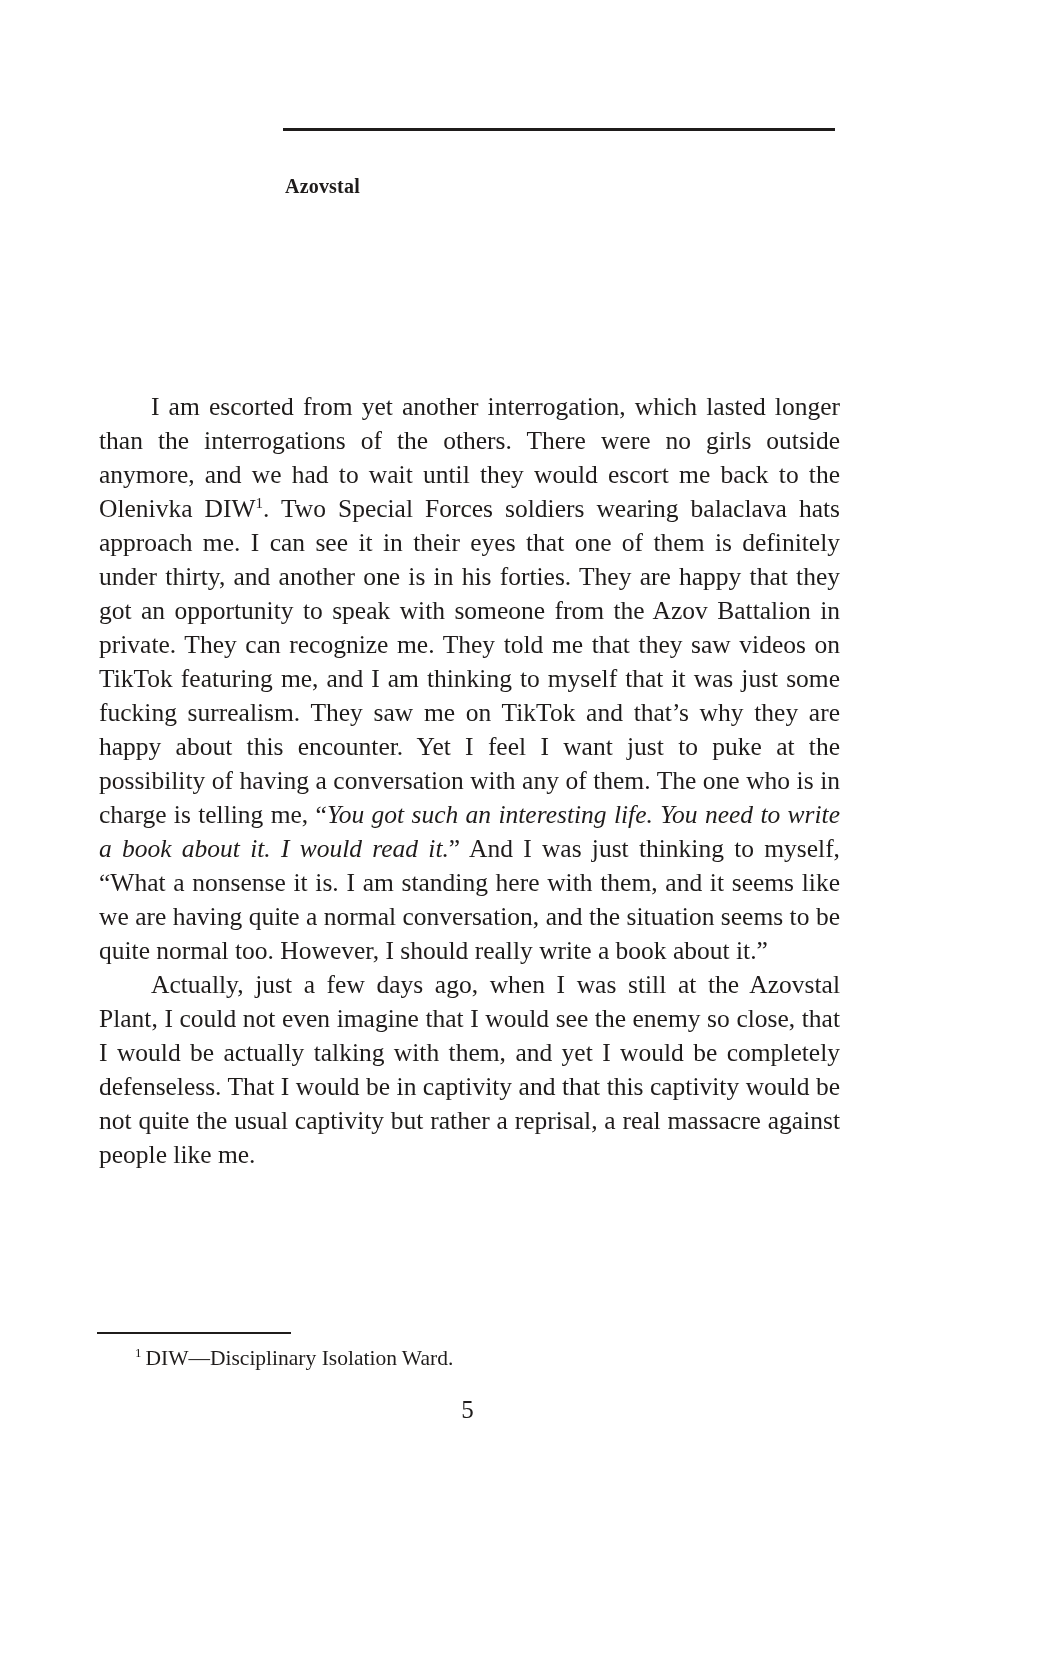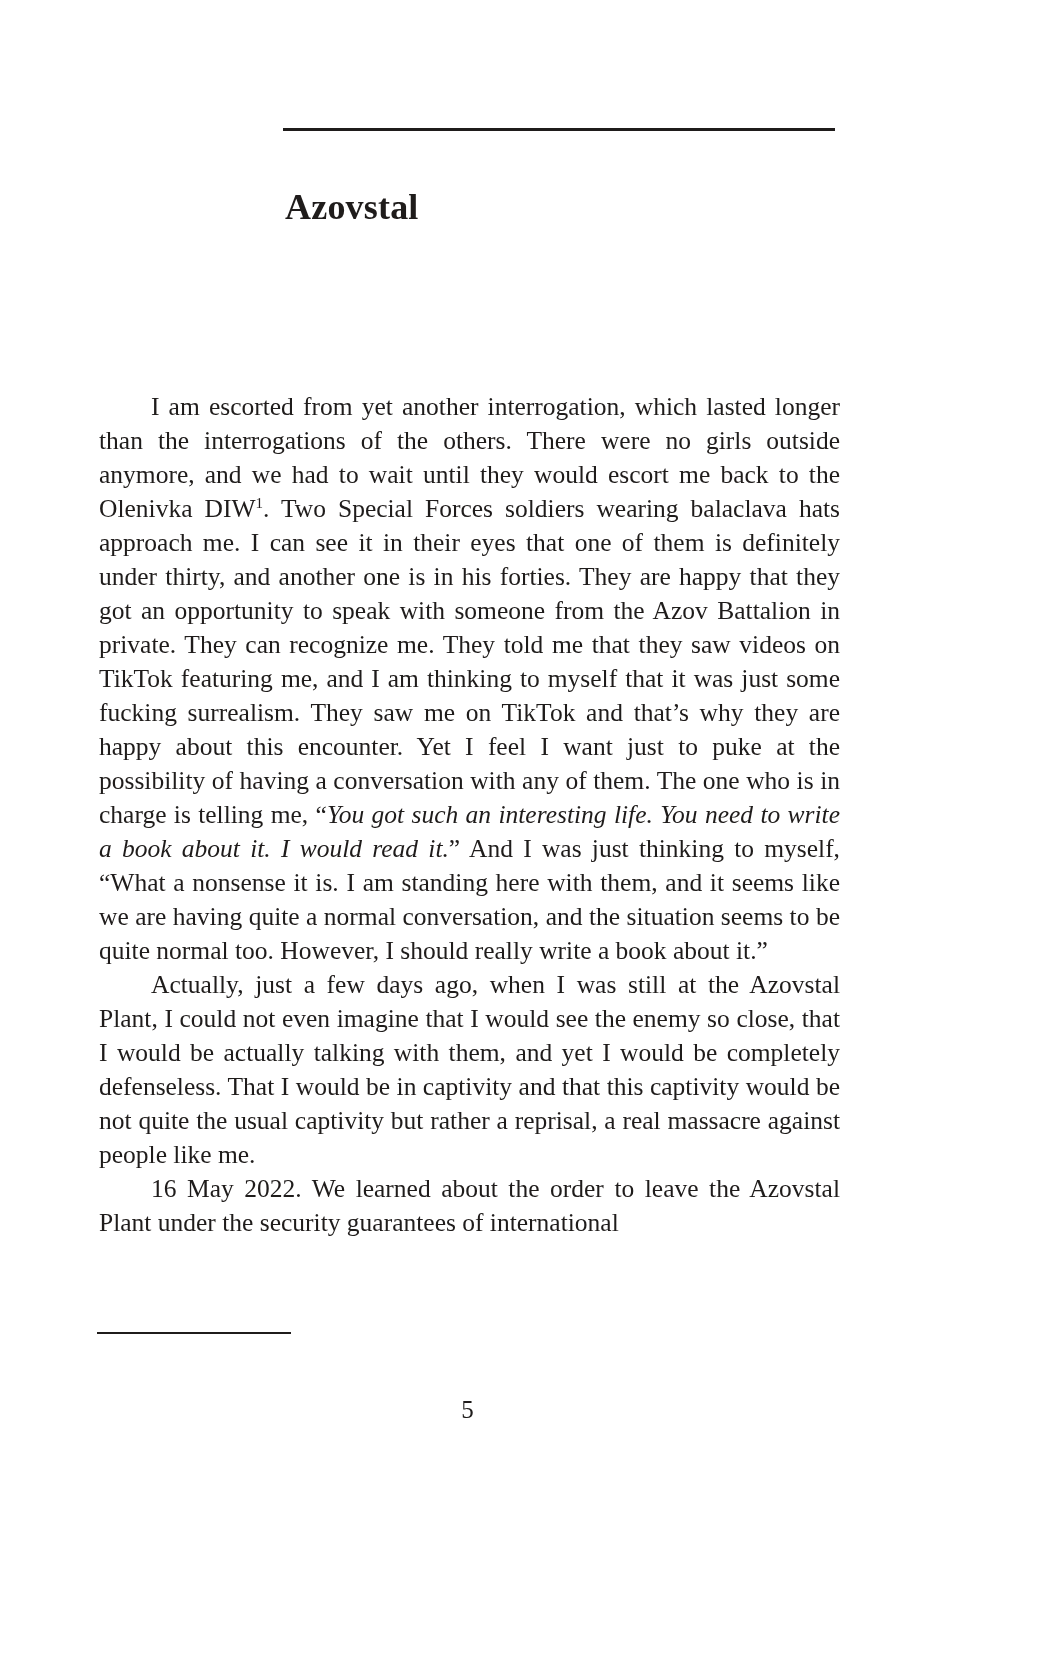--- a/index.html
+++ b/index.html
@@ -21,21 +21,21 @@
     left: 283px;
     top: 128px;
     width: 552px;
     height: 0;
     border-top: 3px solid #1f1c1b;
   }
   .chapter-title {
     position: absolute;
     left: 285px;
     top: 162px;
-    font-size: 36px;
+    font-size: 20px;
     font-weight: 700;
     letter-spacing: 0.2px;
   }
   .body-text {
     position: absolute;
     left: 99px;
     top: 390px;
     width: 741px;
     font-size: 25.5px;
     line-height: 34px;
@@ -93,21 +93,21 @@
 
   <div class="chapter-rule"></div>
 
   <h1 class="chapter-title">Azovstal</h1>
 
   <div class="body-text">
     <p><span>I am escorted from yet another interrogation, which lasted longer than the interrogations of the others. There were no girls outside anymore, and we had to wait until they would escort me back to the Olenivka DIW</span><sup>1</sup><span>. Two Special Forces soldiers wearing balaclava hats approach me. I can see it in their eyes that one of them is definitely under thirty, and another one is in his forties. They are happy that they got an opportunity to speak with someone from the Azov Battalion in private. They can recognize me. They told me that they saw videos on TikTok featuring me, and I am thinking to myself that it was just some fucking surrealism. They saw me on TikTok and that’s why they are happy about this encounter. Yet I feel I want just to puke at the possibility of having a conversation with any of them. The one who is in charge is telling me, “</span><span class="italic">You got such an interesting life. You need to write a book about it. I would read it.</span><span>” And I was just thinking to myself, “What a nonsense it is. I am standing here with them, and it seems like we are having quite a normal conversation, and the situation seems to be quite normal too. However, I should really write a book about it.”</span></p>
 
     <p>Actually, just a few days ago, when I was still at the Azovstal Plant, I could not even imagine that I would see the enemy so close, that I would be actually talking with them, and yet I would be completely defenseless. That I would be in captivity and that this captivity would be not quite the usual captivity but rather a reprisal, a real massacre against people like me.</p>
 
-    <p>16 May 2022. We learned about the order to leave the Azovstal Plant under the security guarantees of international</p>
   </div>
 
   <div class="footnote-rule"></div>
 
+  <div class="footnote"><sup>1</sup><span>DIW—Disciplinary Isolation Ward.</span></div>
 
   <div class="page-number">5</div>
 
 </div>
 
 </body></html>

